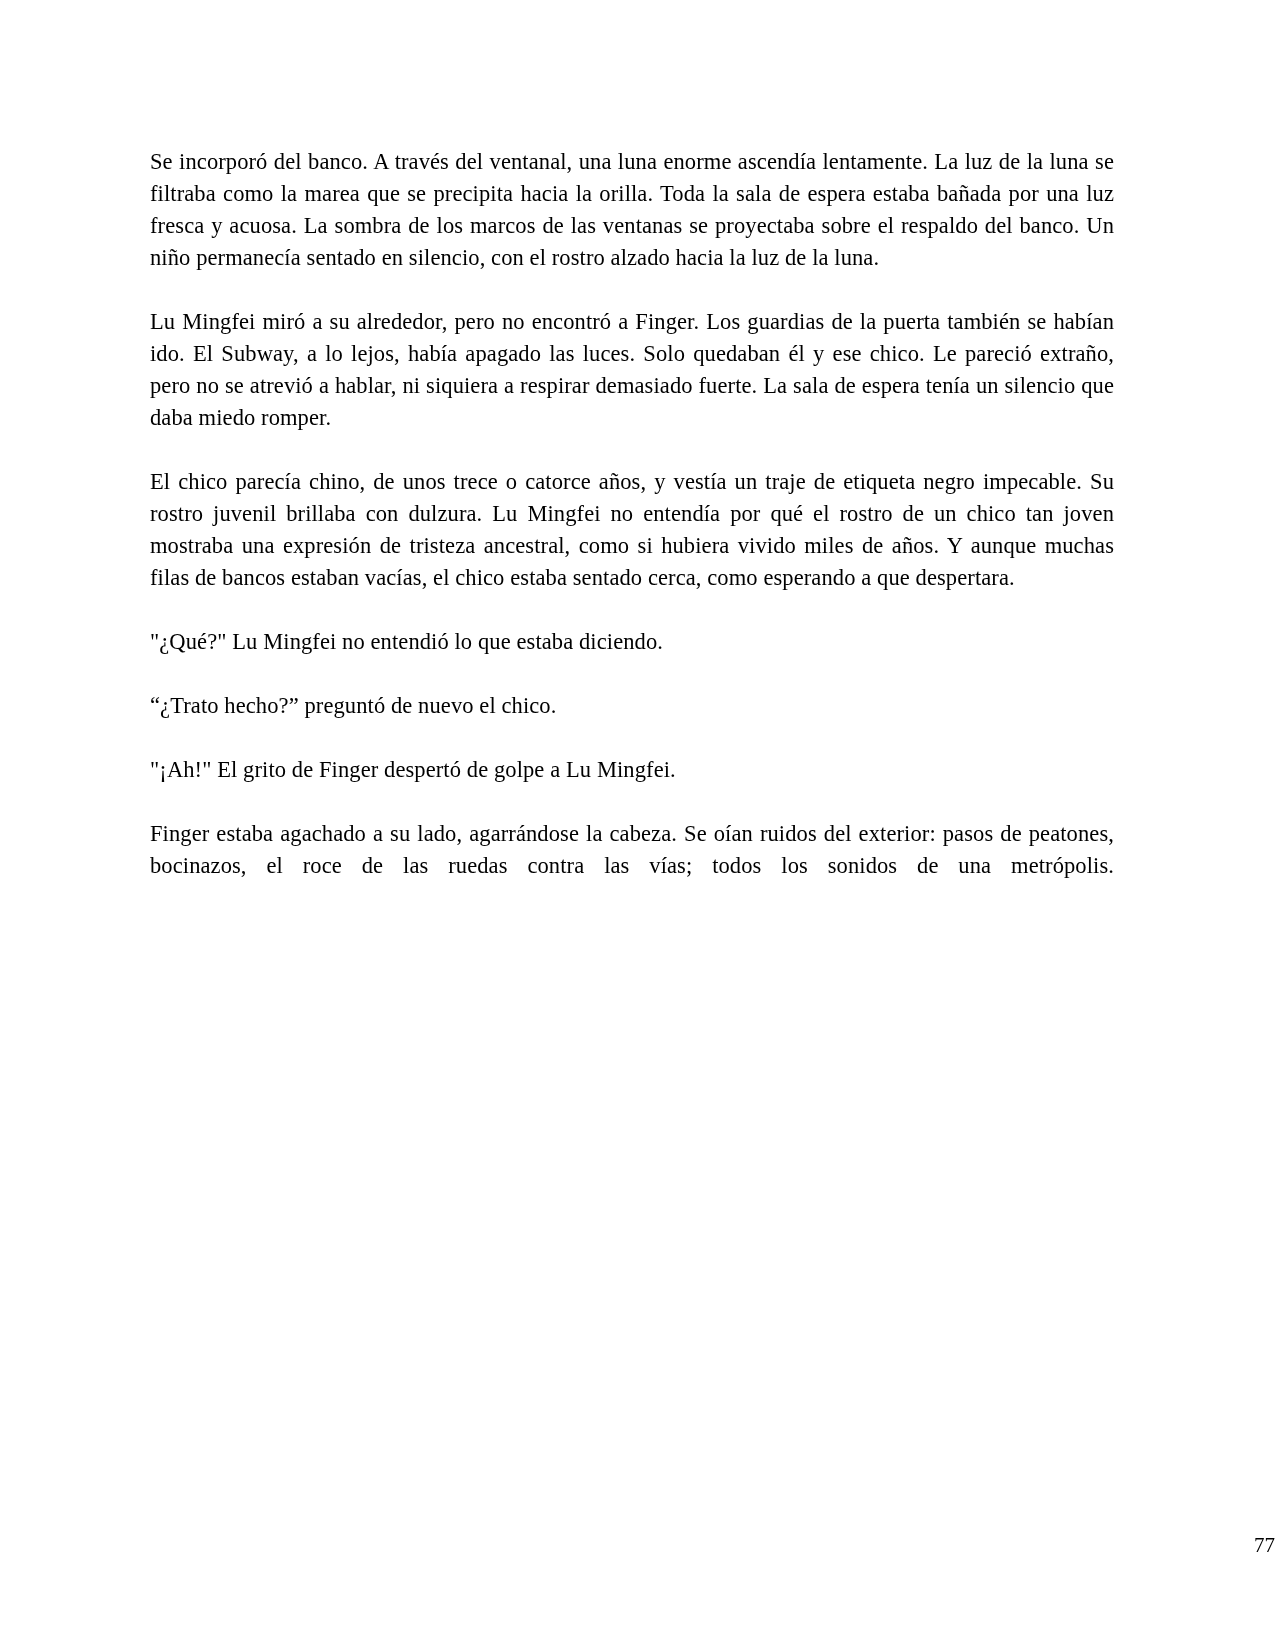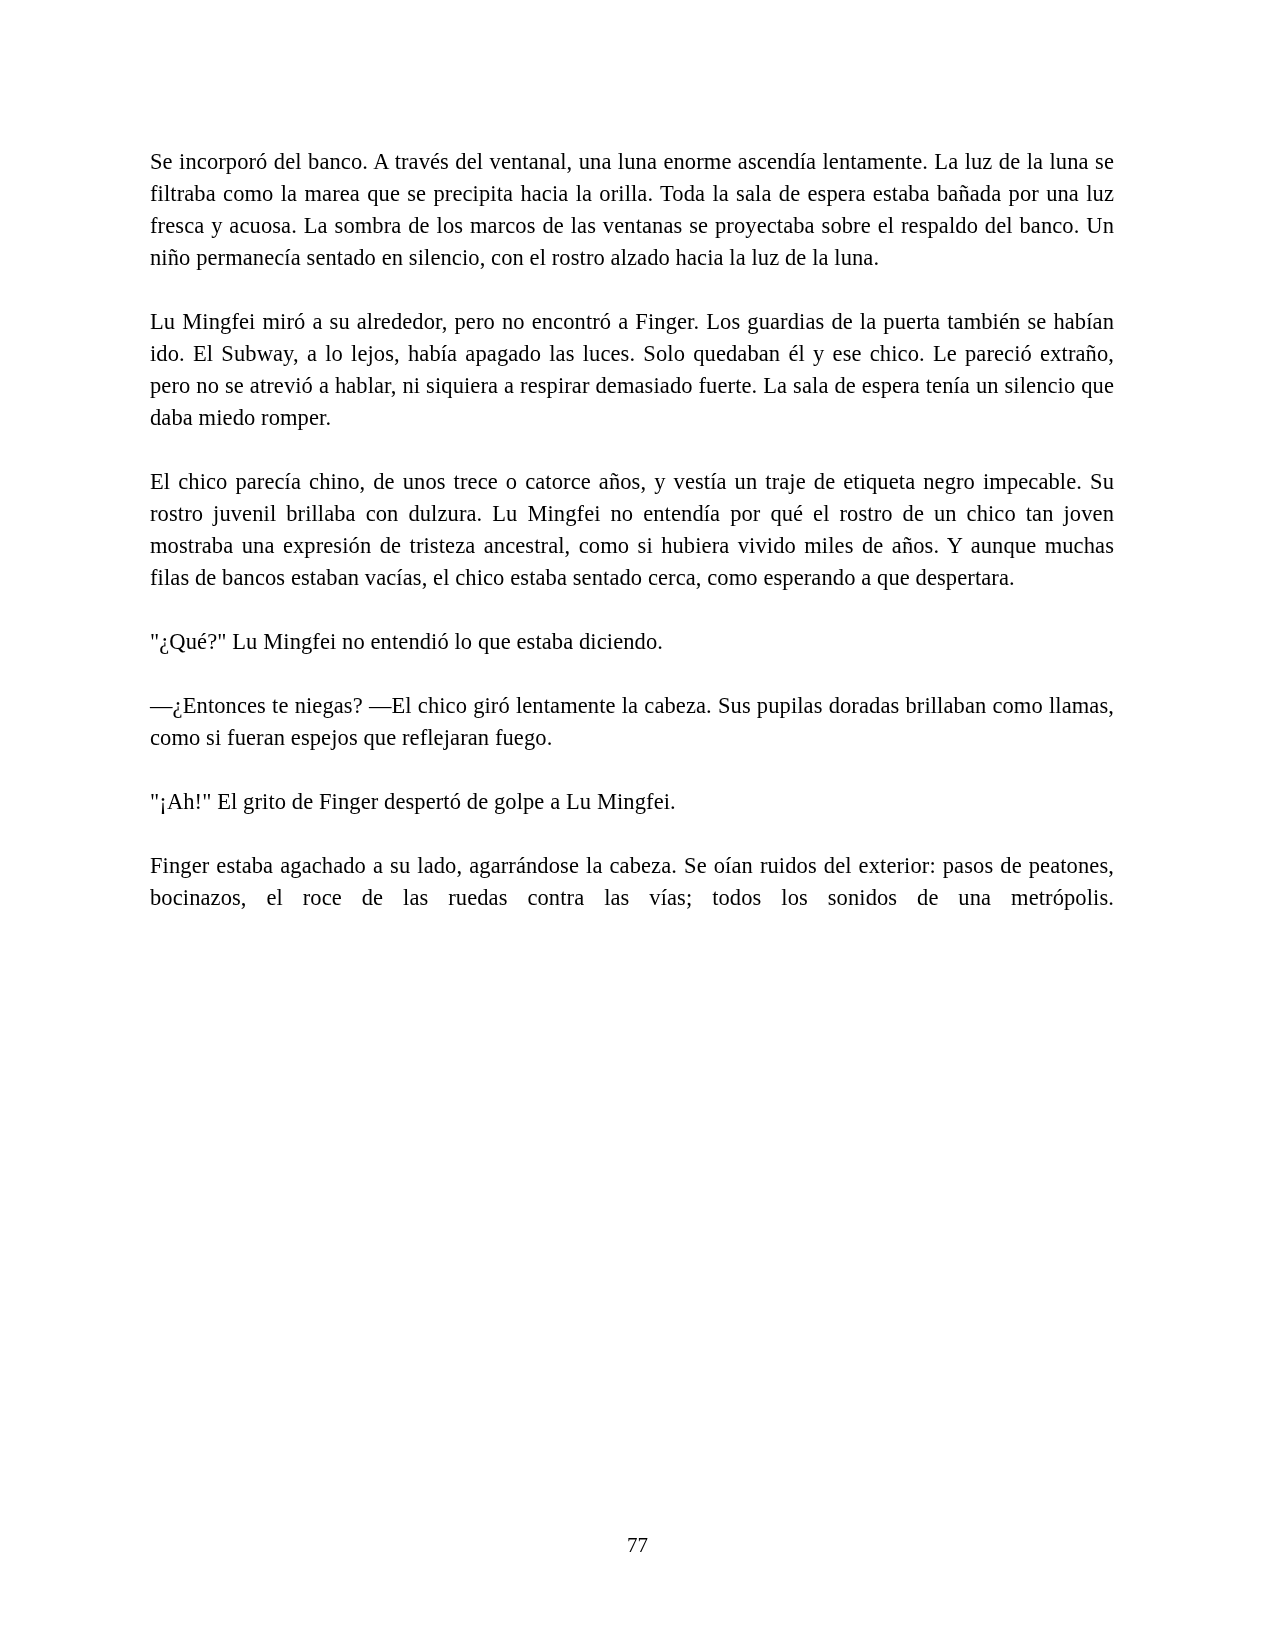--- a/index.html
+++ b/index.html
@@ -32,31 +32,31 @@
     letter-spacing: 0.1px;
   }
   p.justify-last {
     text-align-last: justify;
   }
   .page-number {
     position: absolute;
     top: 1532px;
     left: 0;
     width: 1275px;
-    text-align: center;
+    text-align: right;
     font-size: 21px;
     line-height: 26px;
   }
 </style>
 </head>
 <body>
 
 <main class="page">
   <p class="para">Se incorporó del banco. A través del ventanal, una luna enorme ascendía lentamente. La luz de la luna se filtraba como la marea que se precipita hacia la orilla. Toda la sala de espera estaba bañada por una luz fresca y acuosa. La sombra de los marcos de las ventanas se proyectaba sobre el respaldo del banco. Un niño permanecía sentado en silencio, con el rostro alzado hacia la luz de la luna.</p>
   <p class="para">Lu Mingfei miró a su alrededor, pero no encontró a Finger. Los guardias de la puerta también se habían ido. El Subway, a lo lejos, había apagado las luces. Solo quedaban él y ese chico. Le pareció extraño, pero no se atrevió a hablar, ni siquiera a respirar demasiado fuerte. La sala de espera tenía un silencio que daba miedo romper.</p>
   <p class="para">El chico parecía chino, de unos trece o catorce años, y vestía un traje de etiqueta negro impecable. Su rostro juvenil brillaba con dulzura. Lu Mingfei no entendía por qué el rostro de un chico tan joven mostraba una expresión de tristeza ancestral, como si hubiera vivido miles de años. Y aunque muchas filas de bancos estaban vacías, el chico estaba sentado cerca, como esperando a que despertara.</p>
   <p class="para">"¿Qué?" Lu Mingfei no entendió lo que estaba diciendo.</p>
-  <p class="para">—¿Entonces te niegas? —El chico giró lentamente la cabeza. Sus pupilas doradas brillaban como llamas, como si fueran espejos que reflejaran fuego.</p>
+  <p class="para">“¿Trato hecho?” preguntó de nuevo el chico.</p>
   <p class="para">"¡Ah!" El grito de Finger despertó de golpe a Lu Mingfei.</p>
   <p class="para justify-last">Finger estaba agachado a su lado, agarrándose la cabeza. Se oían ruidos del exterior: pasos de peatones, bocinazos, el roce de las ruedas contra las vías; todos los sonidos de una metrópolis.</p>
 </main>
 
 <div class="page-number">77</div>
 
 </body></html>

